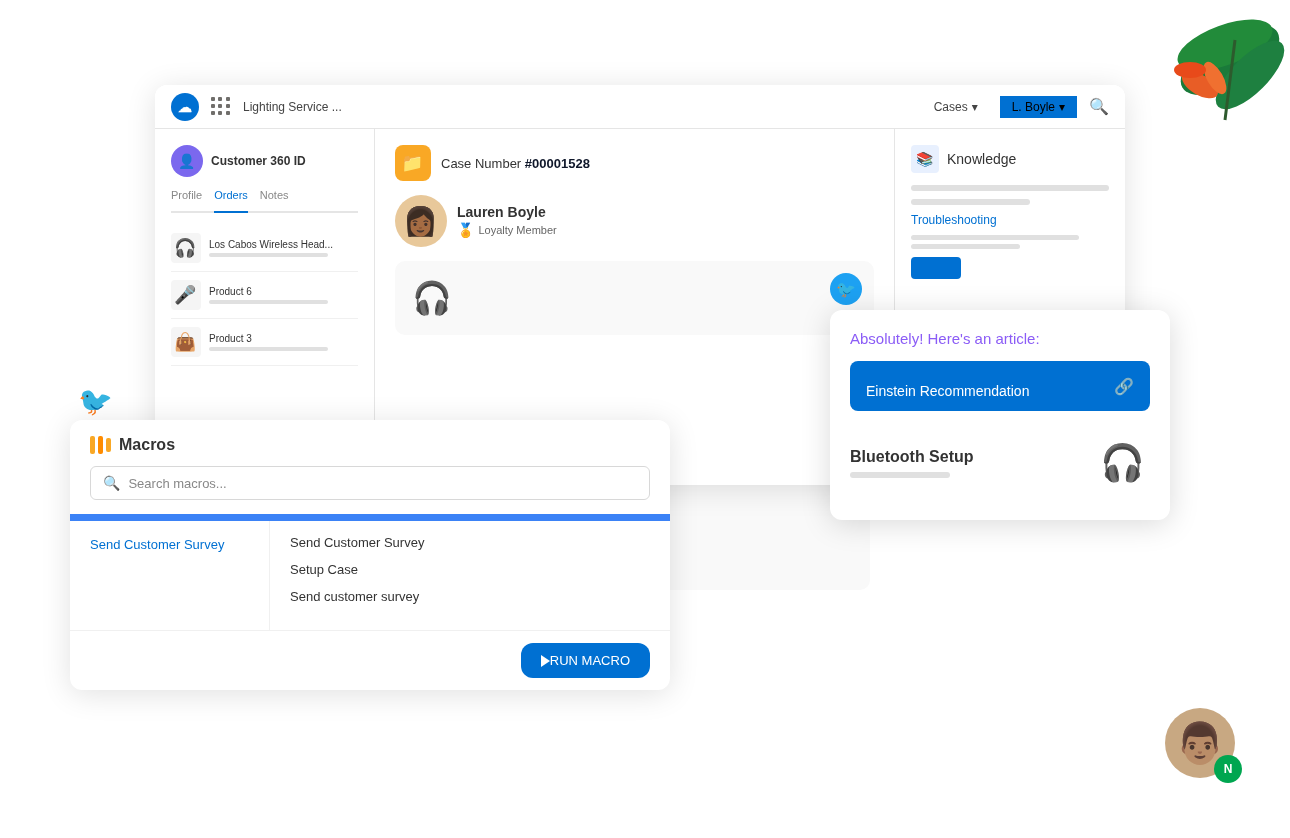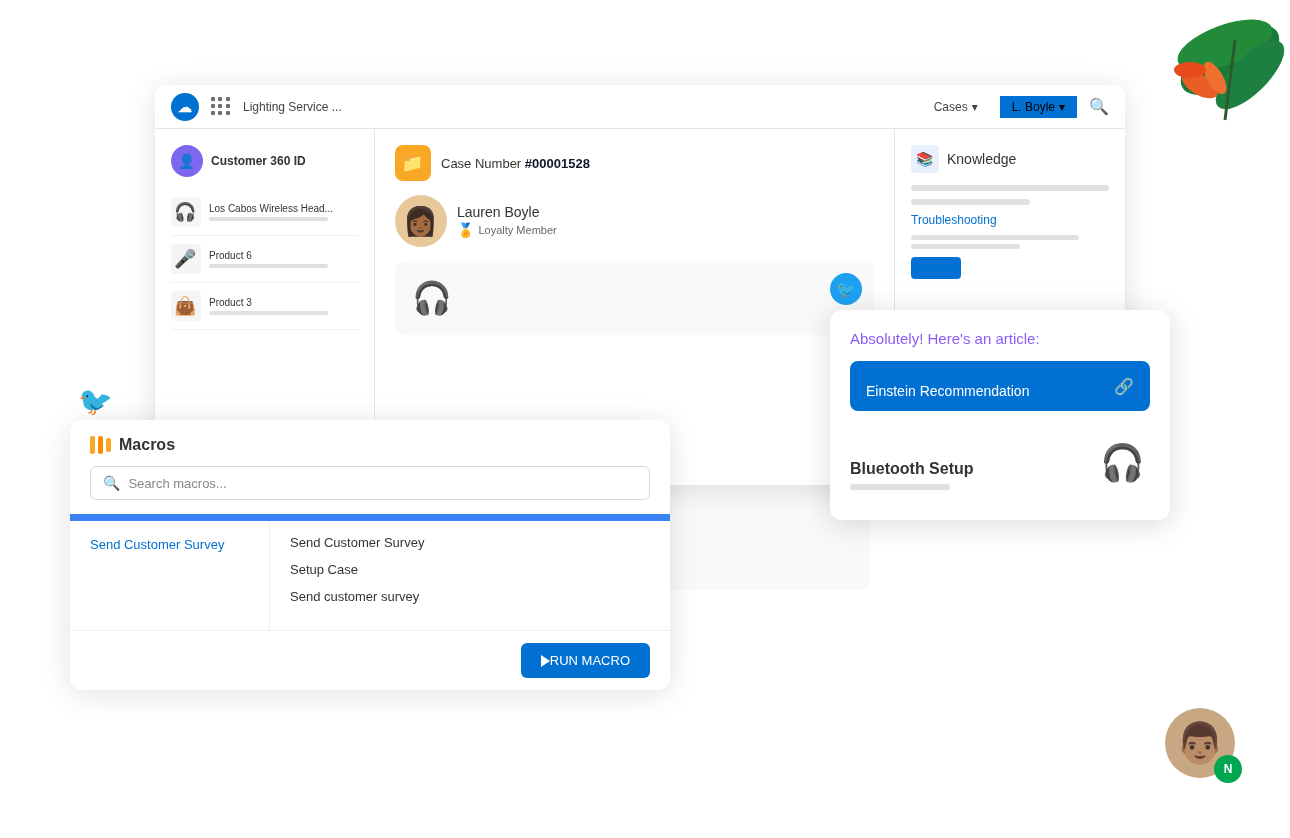--- a/index.html
+++ b/index.html
@@ -293,21 +293,21 @@
       width: 100%;
       height: 100%;
       display: flex;
       align-items: center;
       justify-content: center;
       font-size: 28px;
     }
 
     .agent-name {
       font-size: 14px;
-      font-weight: 400;
+      font-weight: 700;
       color: #333;
     }
 
     .agent-badge {
       display: flex;
       align-items: center;
       gap: 4px;
       font-size: 11px;
       color: #666;
       margin-top: 2px;
@@ -462,21 +462,21 @@
       font-weight: 500;
       margin-top: 10px;
     }
 
     .link-icon {
       font-size: 16px;
     }
 
     .bluetooth-card {
       display: flex;
-      align-items: flex-end;
+      align-items: center;
       justify-content: space-between;
       padding: 10px 0;
     }
 
     .bluetooth-title {
       font-size: 16px;
       font-weight: 600;
       color: #333;
     }
 
@@ -635,21 +635,21 @@
       padding: 12px 20px;
       display: flex;
       justify-content: flex-end;
       border-top: 1px solid #f0f0f0;
     }
 
     .run-macro-btn {
       background: #0070d2;
       color: white;
       border: none;
-      border-radius: 6px;
+      border-radius: 12px;
       padding: 10px 20px;
       font-size: 13px;
       font-weight: 500;
       cursor: pointer;
       display: flex;
       align-items: center;
       gap: 0;
     }
 
     .play-icon {
@@ -711,20 +711,25 @@
     <div class="nav-search">🔍</div>
   </div>
 
   <div class="crm-body">
 
     <div class="customer-panel">
       <div class="customer-header">
         <div class="customer-avatar">👤</div>
         <span class="customer-title">Customer 360 ID</span>
       </div>
+      <div class="customer-tabs">
+        <span class="customer-tab">Profile</span>
+        <span class="customer-tab active">Orders</span>
+        <span class="customer-tab">Notes</span>
+      </div>
       <div class="customer-product">
         <div class="product-img">🎧</div>
         <div class="product-info">
           <div class="product-name">Los Cabos Wireless Head...</div>
           <div class="product-bar"></div>
         </div>
       </div>
       <div class="customer-product">
         <div class="product-img">🎤</div>
         <div class="product-info">

